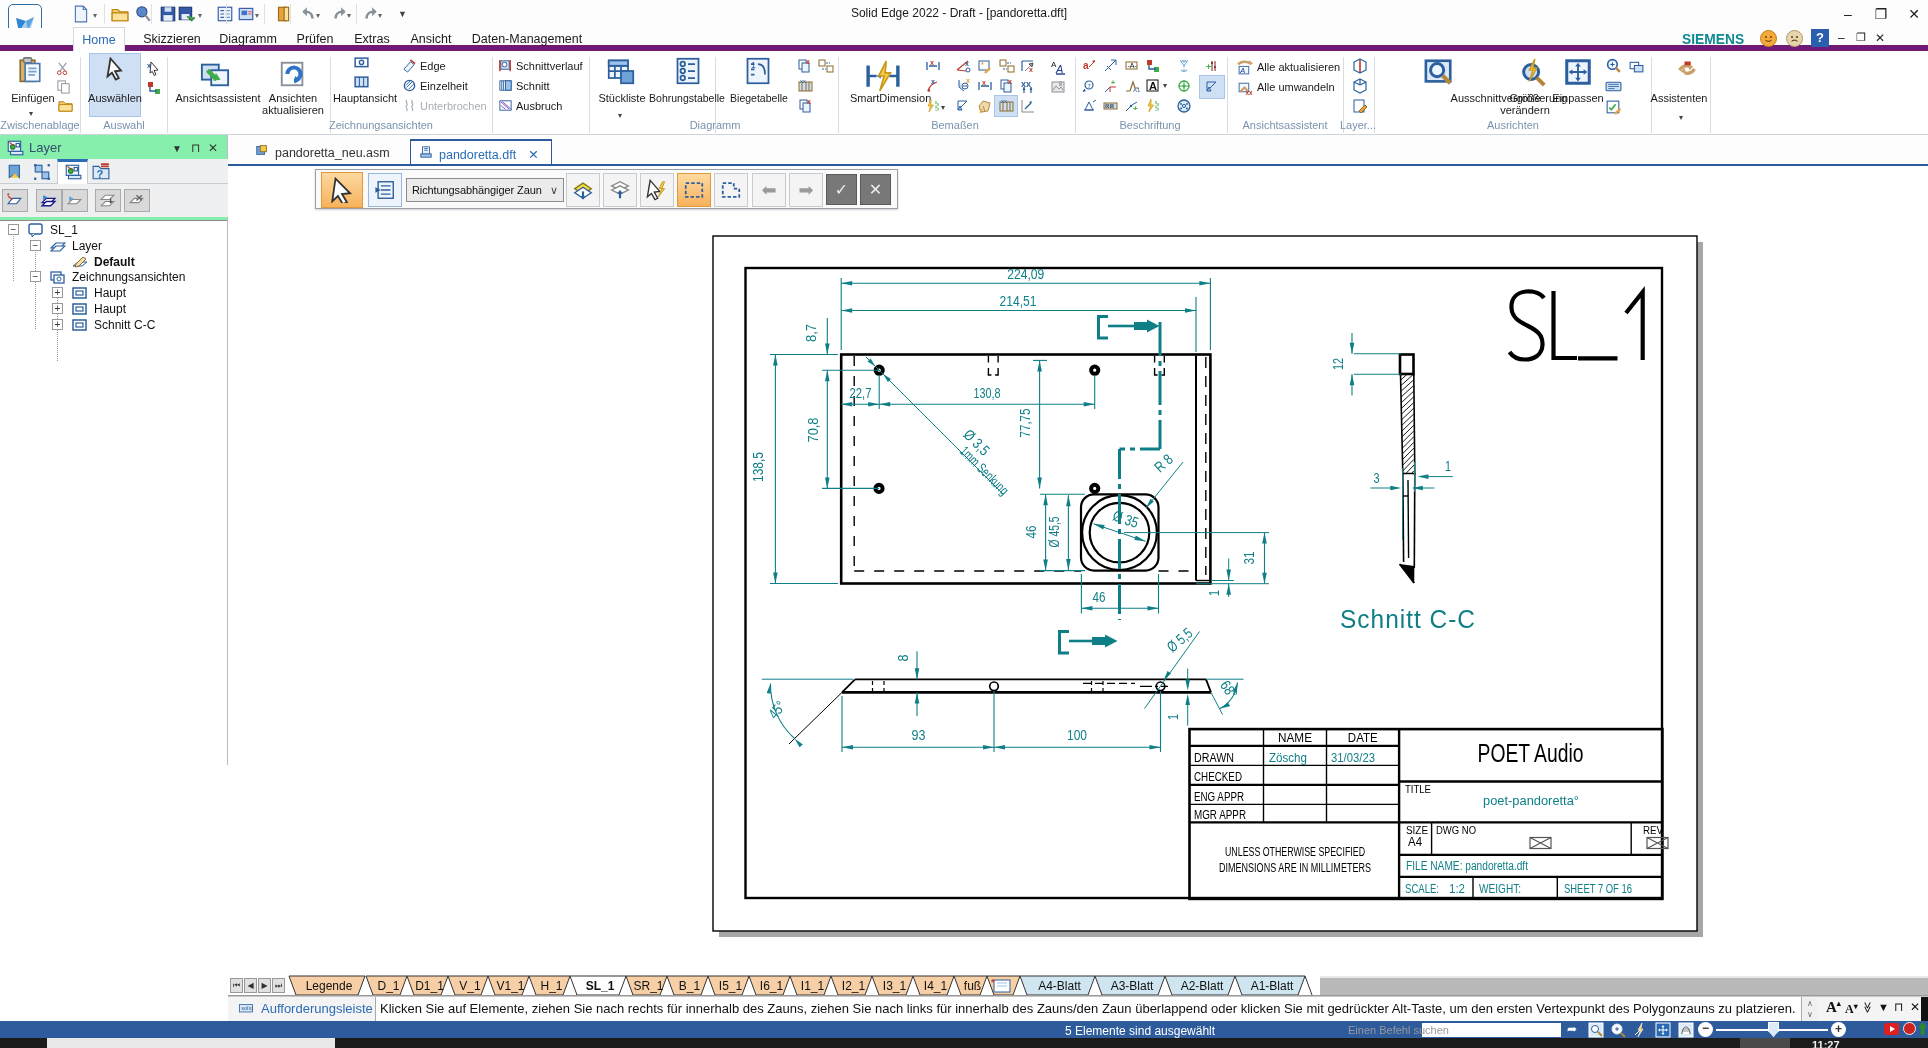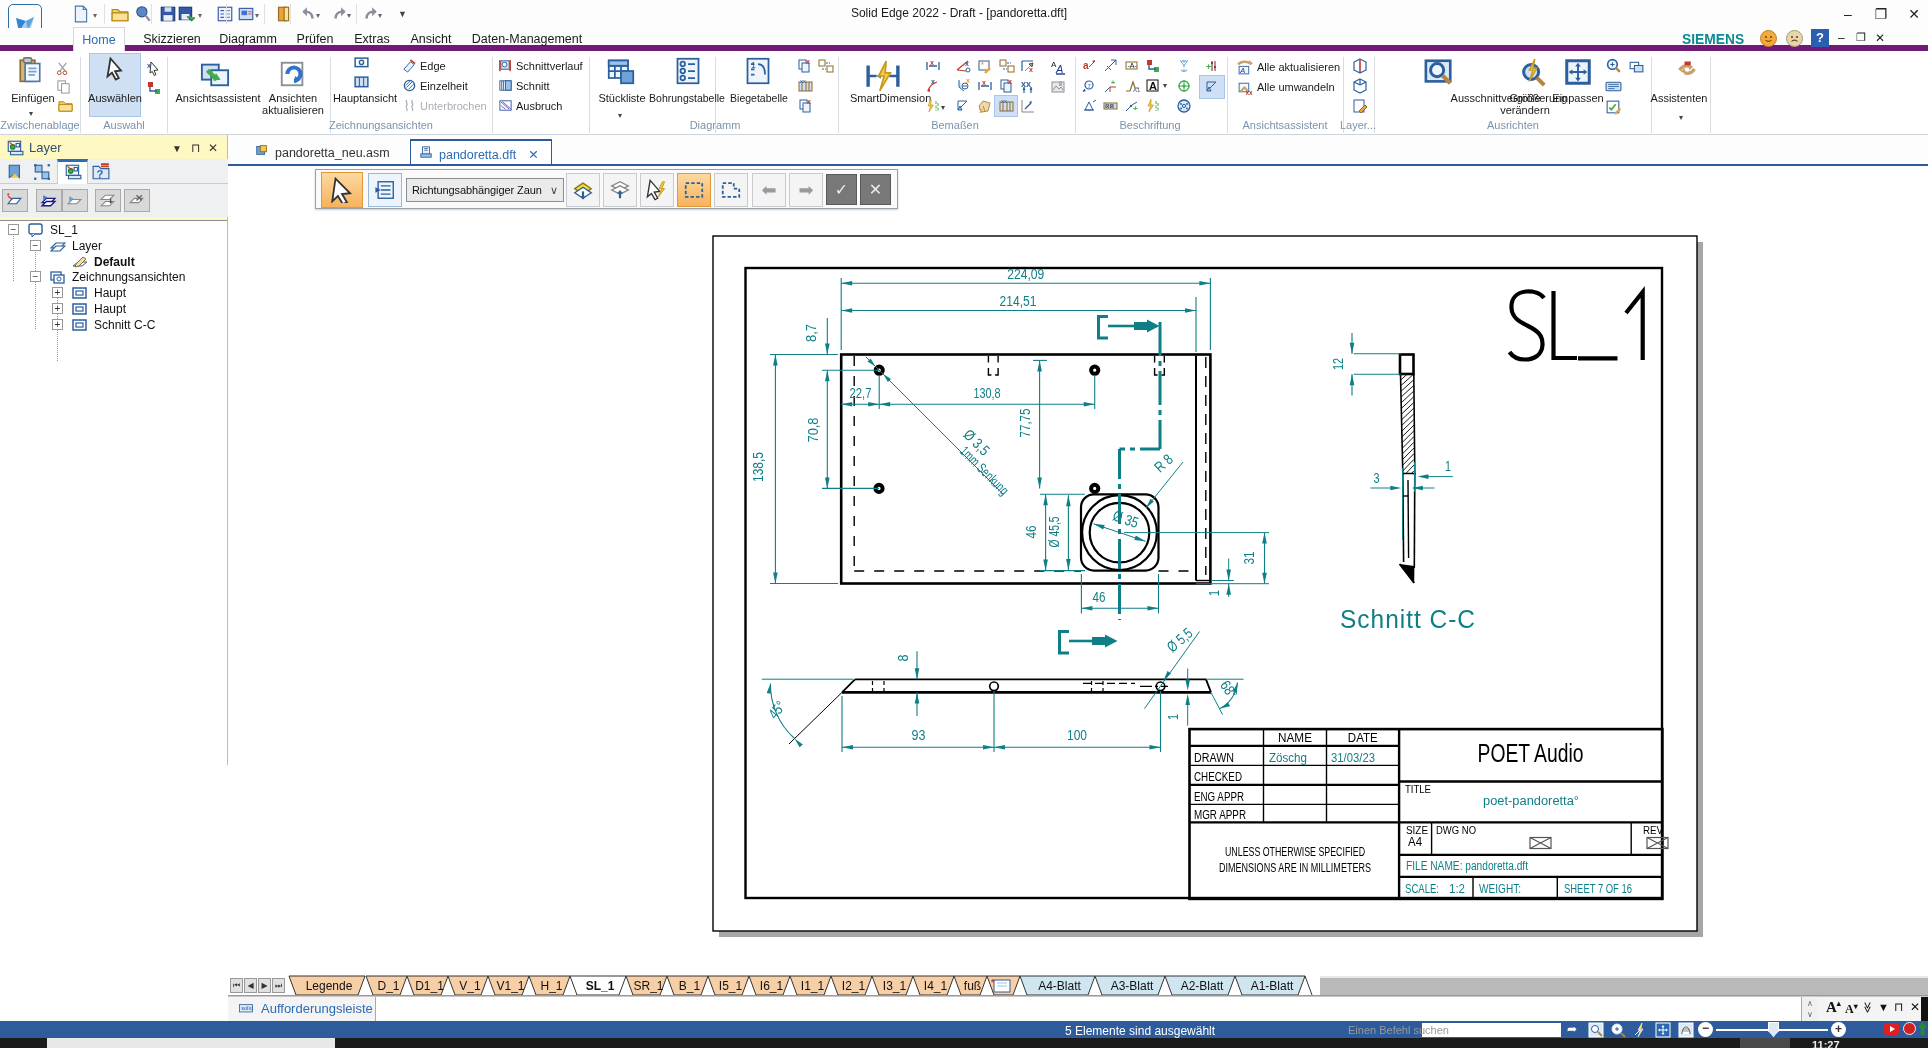--- a/index.html
+++ b/index.html
@@ -4,21 +4,21 @@
 html,body{width:1928px;height:1048px;overflow:hidden;font-family:"Liberation Sans",sans-serif;background:#fff}
 .titlebar{position:absolute;left:0;top:0;width:1928px;height:28px;background:#fdfdfd}
 .wbtn{position:absolute;width:24px;height:20px;text-align:center;line-height:20px;font-size:14px;color:#222}
 .ribtabs{position:absolute;left:0;top:28px;width:1928px;height:23px;background:#fdfdfd;border-bottom:6px solid #701a75}
 .ribtab{position:absolute;top:0;height:23px;text-align:center;font-size:12.5px;color:#1a1a1a;line-height:22px}
 .ribtab.act{background:#fff;border:1px solid #d5d9de;border-bottom:1px solid #fff;color:#2b6cb5;top:-1px;height:25px;line-height:24px}
 .ribbon{position:absolute;left:0;top:51px;width:1928px;height:84px;background:#fff;border-bottom:1px solid #cfd4da}
 .grplbl{position:absolute;top:68px;height:14px;text-align:center;font-size:11px;color:#7a93ad}
 .biglbl{position:absolute;top:42px;text-align:center;font-size:11px;color:#1a1a1a;line-height:11.5px}
 .sml{position:absolute;font-size:11px;color:#1a1a1a}
-.leftpanel{position:absolute;left:0;top:135px;width:228px;height:630px;background:#fef9c3;border-right:1px solid #b8bcc0}
+.leftpanel{position:absolute;left:0;top:135px;width:228px;height:630px;background:#86efac;border-right:1px solid #b8bcc0}
 .pm{position:absolute}
 .doctabs{position:absolute;left:228px;top:135px;width:1700px;height:31px;background:#fdfdfd;border-bottom:2px solid #2b5b9b}
 .dtab{position:absolute;top:4px;height:25px;font-size:12.5px;color:#333;padding:4px 8px;white-space:nowrap}
 .dtab.act{border:1px solid #2b5b9b;border-bottom:none;border-top:2px solid #2b5b9b;color:#2b6cb5;background:#fff}
 .canvas{position:absolute;left:228px;top:166px;width:1700px;height:809px;background:#ffffff}
 .cmdbar{position:absolute;left:315px;top:169px;width:583px;height:40px;background:#fafafa;border:1px solid #9aa0a8;box-shadow:0 1px 2px rgba(0,0,0,0.2)}
 .cbtn{position:absolute;border:1px solid #c8ccd0;background:#f4f4f4;display:flex;align-items:center;justify-content:center}
 .cbtn.orange{background:linear-gradient(#fcd9a0,#f7b25c);border:1px solid #e09a3c}
 .cbtn.blue{border:1px solid #9ab8dc;background:#eef4fb}
 .cbtn.dark{background:#787878;border:1px solid #5a5a5a}
@@ -1020,20 +1020,21 @@
       <path d="M 0 20.5 L 1700 20.5" stroke="#999" stroke-width="1"></path>
     </svg>
   </div>
 <div class="promptbar">
     <div style="position:absolute;left:8px;top:5px;width:20px;height:13px"><svg width="20" height="13" viewBox="0 0 16 16">
         <rect x="0" y="2" width="16" height="9" fill="#dce9f7" stroke="#2c5f9e"></rect>
         <text x="2" y="9" font-size="7" fill="#2c5f9e">solid</text>
       </svg></div>
     <div style="position:absolute;left:33px;top:4px;font-size:13px;color:#2b6cb5">Aufforderungsleiste</div>
     <div style="position:absolute;left:147px;top:0;width:1427px;height:25px;background:#fff;border-left:1px solid #aaa;border-right:1px solid #aaa"></div>
+    <div style="position:absolute;left:152px;top:4px;font-size:13px;color:#111;white-space:nowrap">Klicken Sie auf Elemente, ziehen Sie nach rechts für innerhalb des Zauns, ziehen Sie nach links für innerhalb des Zauns/den Zaun überlappend oder klicken Sie mit gedrückter Alt-Taste, um den ersten Vertexpunkt des Polygonzauns zu platzieren.</div>
     <div style="position:absolute;left:1574px;top:1px;width:16px;height:23px;background:#f0f0f0;color:#666;font-size:8px;text-align:center;line-height:11px">∧<br>∨</div>
     <div style="position:absolute;left:1598px;top:2px;font-size:15px;font-weight:bold;color:#111;font-family:Liberation Serif">A<span style="font-size:8px;vertical-align:top">▴</span></div>
     <div style="position:absolute;left:1617px;top:5px;font-size:12px;font-weight:bold;color:#111;font-family:Liberation Serif">A<span style="font-size:8px;vertical-align:top">▾</span></div>
     <div style="position:absolute;left:1634px;top:4px;font-size:11px;color:#111"><span style="display:inline-block;transform:rotate(90deg)">≫</span></div>
     <div style="position:absolute;left:1650px;top:4px;font-size:11px;color:#111">▼</div>
     <div style="position:absolute;left:1666px;top:3px;font-size:12px;color:#111">⊓</div>
     <div style="position:absolute;left:1682px;top:3px;font-size:12px;color:#111">✕</div>
     <div style="position:absolute;left:1693px;top:0px;width:7px;height:25px;background:#111"></div>
   </div>
 <div class="statusbar">

